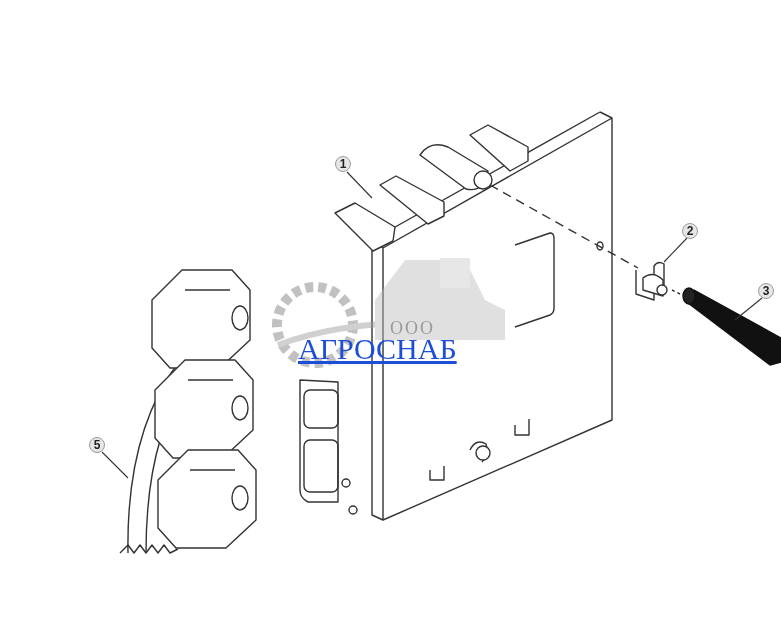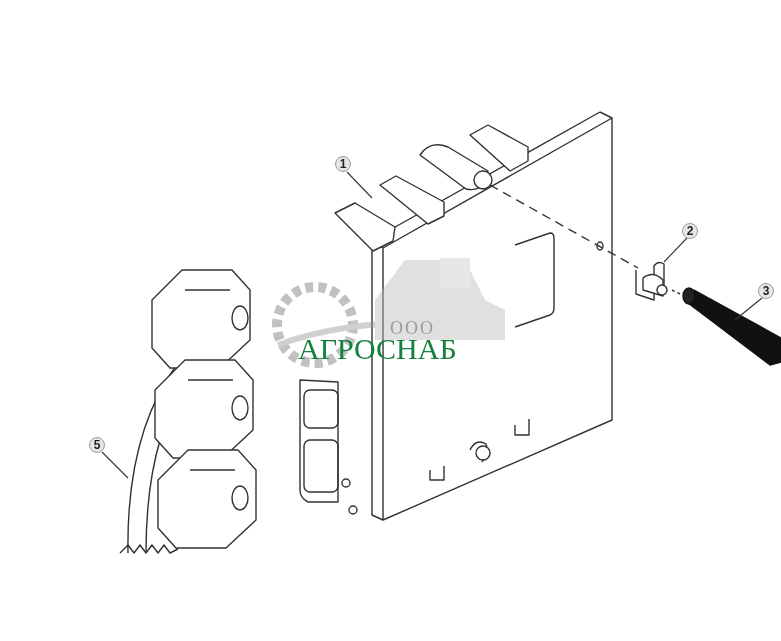--- a/index.html
+++ b/index.html
@@ -6,21 +6,21 @@
   body { width: 781px; height: 641px; position: relative; overflow: hidden;
          font-family: "Liberation Sans", sans-serif; }
   #stage { position: absolute; left: 0; top: 0; width: 781px; height: 641px; }
   .callout { position: absolute; width: 16px; height: 16px; border-radius: 50%;
              background: #e6e6e6; border: 1px solid #9a9a9a; box-sizing: border-box;
              font: bold 12px "Liberation Sans", sans-serif; color: #222;
              display: flex; align-items: center; justify-content: center; line-height: 1; }
   .wm-ooo { position: absolute; left: 390px; top: 318px; font: 18px "Liberation Serif", serif;
             color: #9a9a9a; letter-spacing: 2px; }
   .wm-name { position: absolute; left: 298px; top: 332px; font: 30px "Liberation Serif", serif;
-             color: #15803d; letter-spacing: 0px; }
+             color: #1d4ed8; letter-spacing: 0px; text-decoration: underline; }
 </style>
 </head>
 <body>
 
 <div id="stage">
   <svg width="781" height="641" viewBox="0 0 781 641" xmlns="http://www.w3.org/2000/svg">
     <g fill="none" stroke="#333" stroke-width="1.4" stroke-linejoin="round">
 
       <g>
         <polygon points="383,248 612,118 612,420 383,520" fill="#fff"></polygon>

